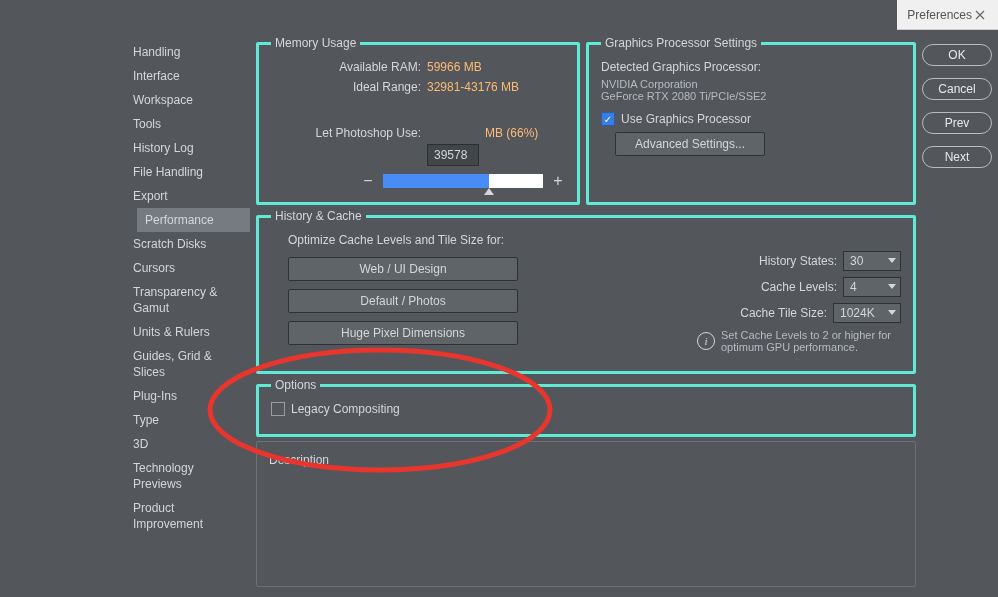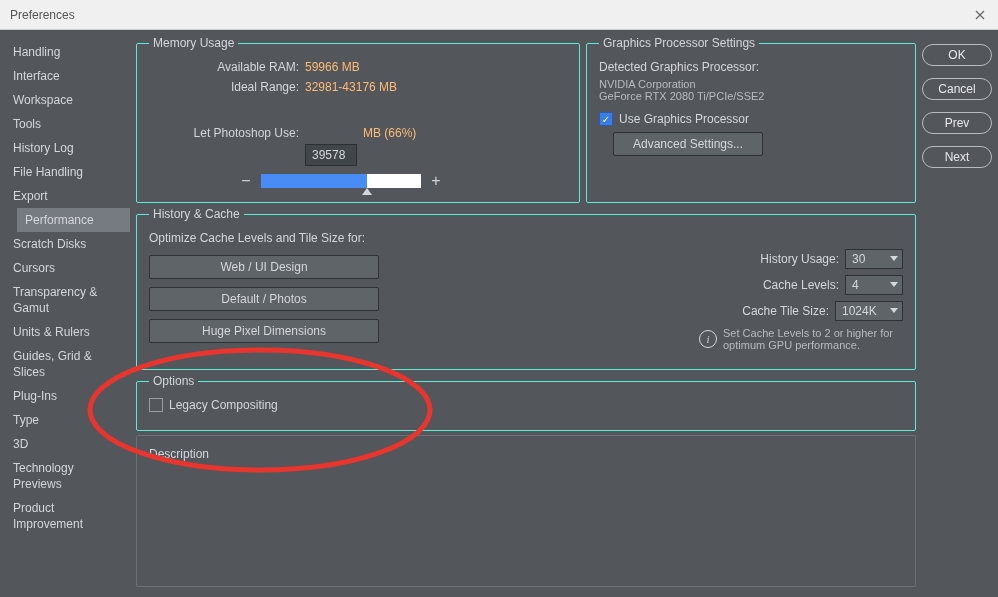--- a/index.html
+++ b/index.html
@@ -1,27 +1,27 @@
 <!DOCTYPE html>
 <html><head>
 <meta charset="utf-8">
 <style>
   * { box-sizing: border-box; margin: 0; padding: 0; font-family: "Segoe UI", Tahoma, sans-serif; }
   body { background: #f0f0f0; width: 998px; height: 597px; overflow: hidden; }
-  .window { width: 998px; height: 597px; background: #53575c; display: flex; flex-direction: column; }
+  .window { width: 998px; height: 597px; background: #53575c; display: flex; flex-direction: column; align-items: flex-end; }
   .titlebar { height: 30px; background: #f0f0f0; display: flex; align-items: center; justify-content: space-between; padding: 0 10px 0 10px; color: #555; font-size: 12px; border-bottom: 1px solid #ccc;}
   .titlebar .close { width: 16px; height: 16px; display:flex; align-items:center; justify-content:center; color:#444; cursor:default;}
   .body { flex: 1; display: flex; background: #53575c; }
   .sidebar { width: 130px; padding: 10px 0 10px 5px; background: #53575c; }
   .sidebar-item { font-size: 12px; color: #d3d6da; padding: 4px 8px; cursor: default; line-height:16px;}
   .sidebar-item.selected { background: #757b80; margin-left: 12px; }
   .main { flex: 1; padding: 6px 6px 10px 6px; display: flex; gap: 6px; position: relative; }
   .panels { flex: 1; display: flex; flex-direction: column; gap: 4px; }
   .panel-row { display: flex; gap: 6px; }
-  fieldset { border: 1px solid #5eead4; border-radius: 2px; padding: 10px 12px 12px 12px; position: relative; }
+  fieldset { border: 3px solid #5eead4; border-radius: 2px; padding: 10px 12px 12px 12px; position: relative; }
   legend { font-size: 12px; color: #d3d6da; padding: 0 4px; }
   .label { font-size: 12px; color: #d3d6da; }
   .val { font-size: 12px; color: #fdba74; }
   .row { display: flex; align-items: center; gap: 6px; margin-bottom: 6px; }
   .row .lbl { text-align: right; width: 150px; font-size: 12px; color:#d3d6da;}
   .input { background: #41464b; border: 1px solid #2d3033; color: #d3d6da; font-size:12px; padding: 2px 6px; height: 22px; width:52px; text-align:left;margin-top:44px;}
   .btnpanel { width: 70px; display: flex; flex-direction: column; gap: 12px; padding-top: 8px; }
   .rbtn { background: transparent; border: 1px solid #b8bcc0; border-radius: 11px; height: 22px; color: #e6e8ea; font-size:12px; cursor: default; text-align:center;}
   .widebtn { background: #5f6469; border: 1px solid #2f3235; color: #d3d6da; font-size:12px; height: 24px; width: 230px; cursor: default; border-radius:2px;}
   .widebtn.small { width: 150px; }
@@ -110,30 +110,30 @@
             <div class="row">
               <span class="chk">✓</span>
               <span class="label">Use Graphics Processor</span>
             </div>
             <button class="widebtn small" style="margin-left:14px">Advanced Settings...</button>
           </fieldset>
         </div>
 
         <fieldset>
           <legend>History &amp; Cache</legend>
-          <div style="display:flex; gap:54px;">
+          <div style="display:flex; gap:54px;margin-left:17px;">
             <div>
               <div class="label" style="margin-bottom:10px">Optimize Cache Levels and Tile Size for:</div>
               <button class="widebtn" style="display:block;margin-bottom:8px">Web / UI Design</button>
               <button class="widebtn" style="display:block;margin-bottom:8px">Default / Photos</button>
               <button class="widebtn" style="display:block">Huge Pixel Dimensions</button>
             </div>
             <div style="flex:1; padding-top:18px;">
               <div class="row" style="justify-content:flex-end">
-                <span class="label">History Usage:</span>
+                <span class="label">History States:</span>
                 <span class="select">
                     <span>30</span>
                     <span class="caret"></span>
                   </span>
               </div>
               <div class="row" style="justify-content:flex-end">
                 <span class="label">Cache Levels:</span>
                 <span class="select">
                     <span>4</span>
                     <span class="caret"></span>

